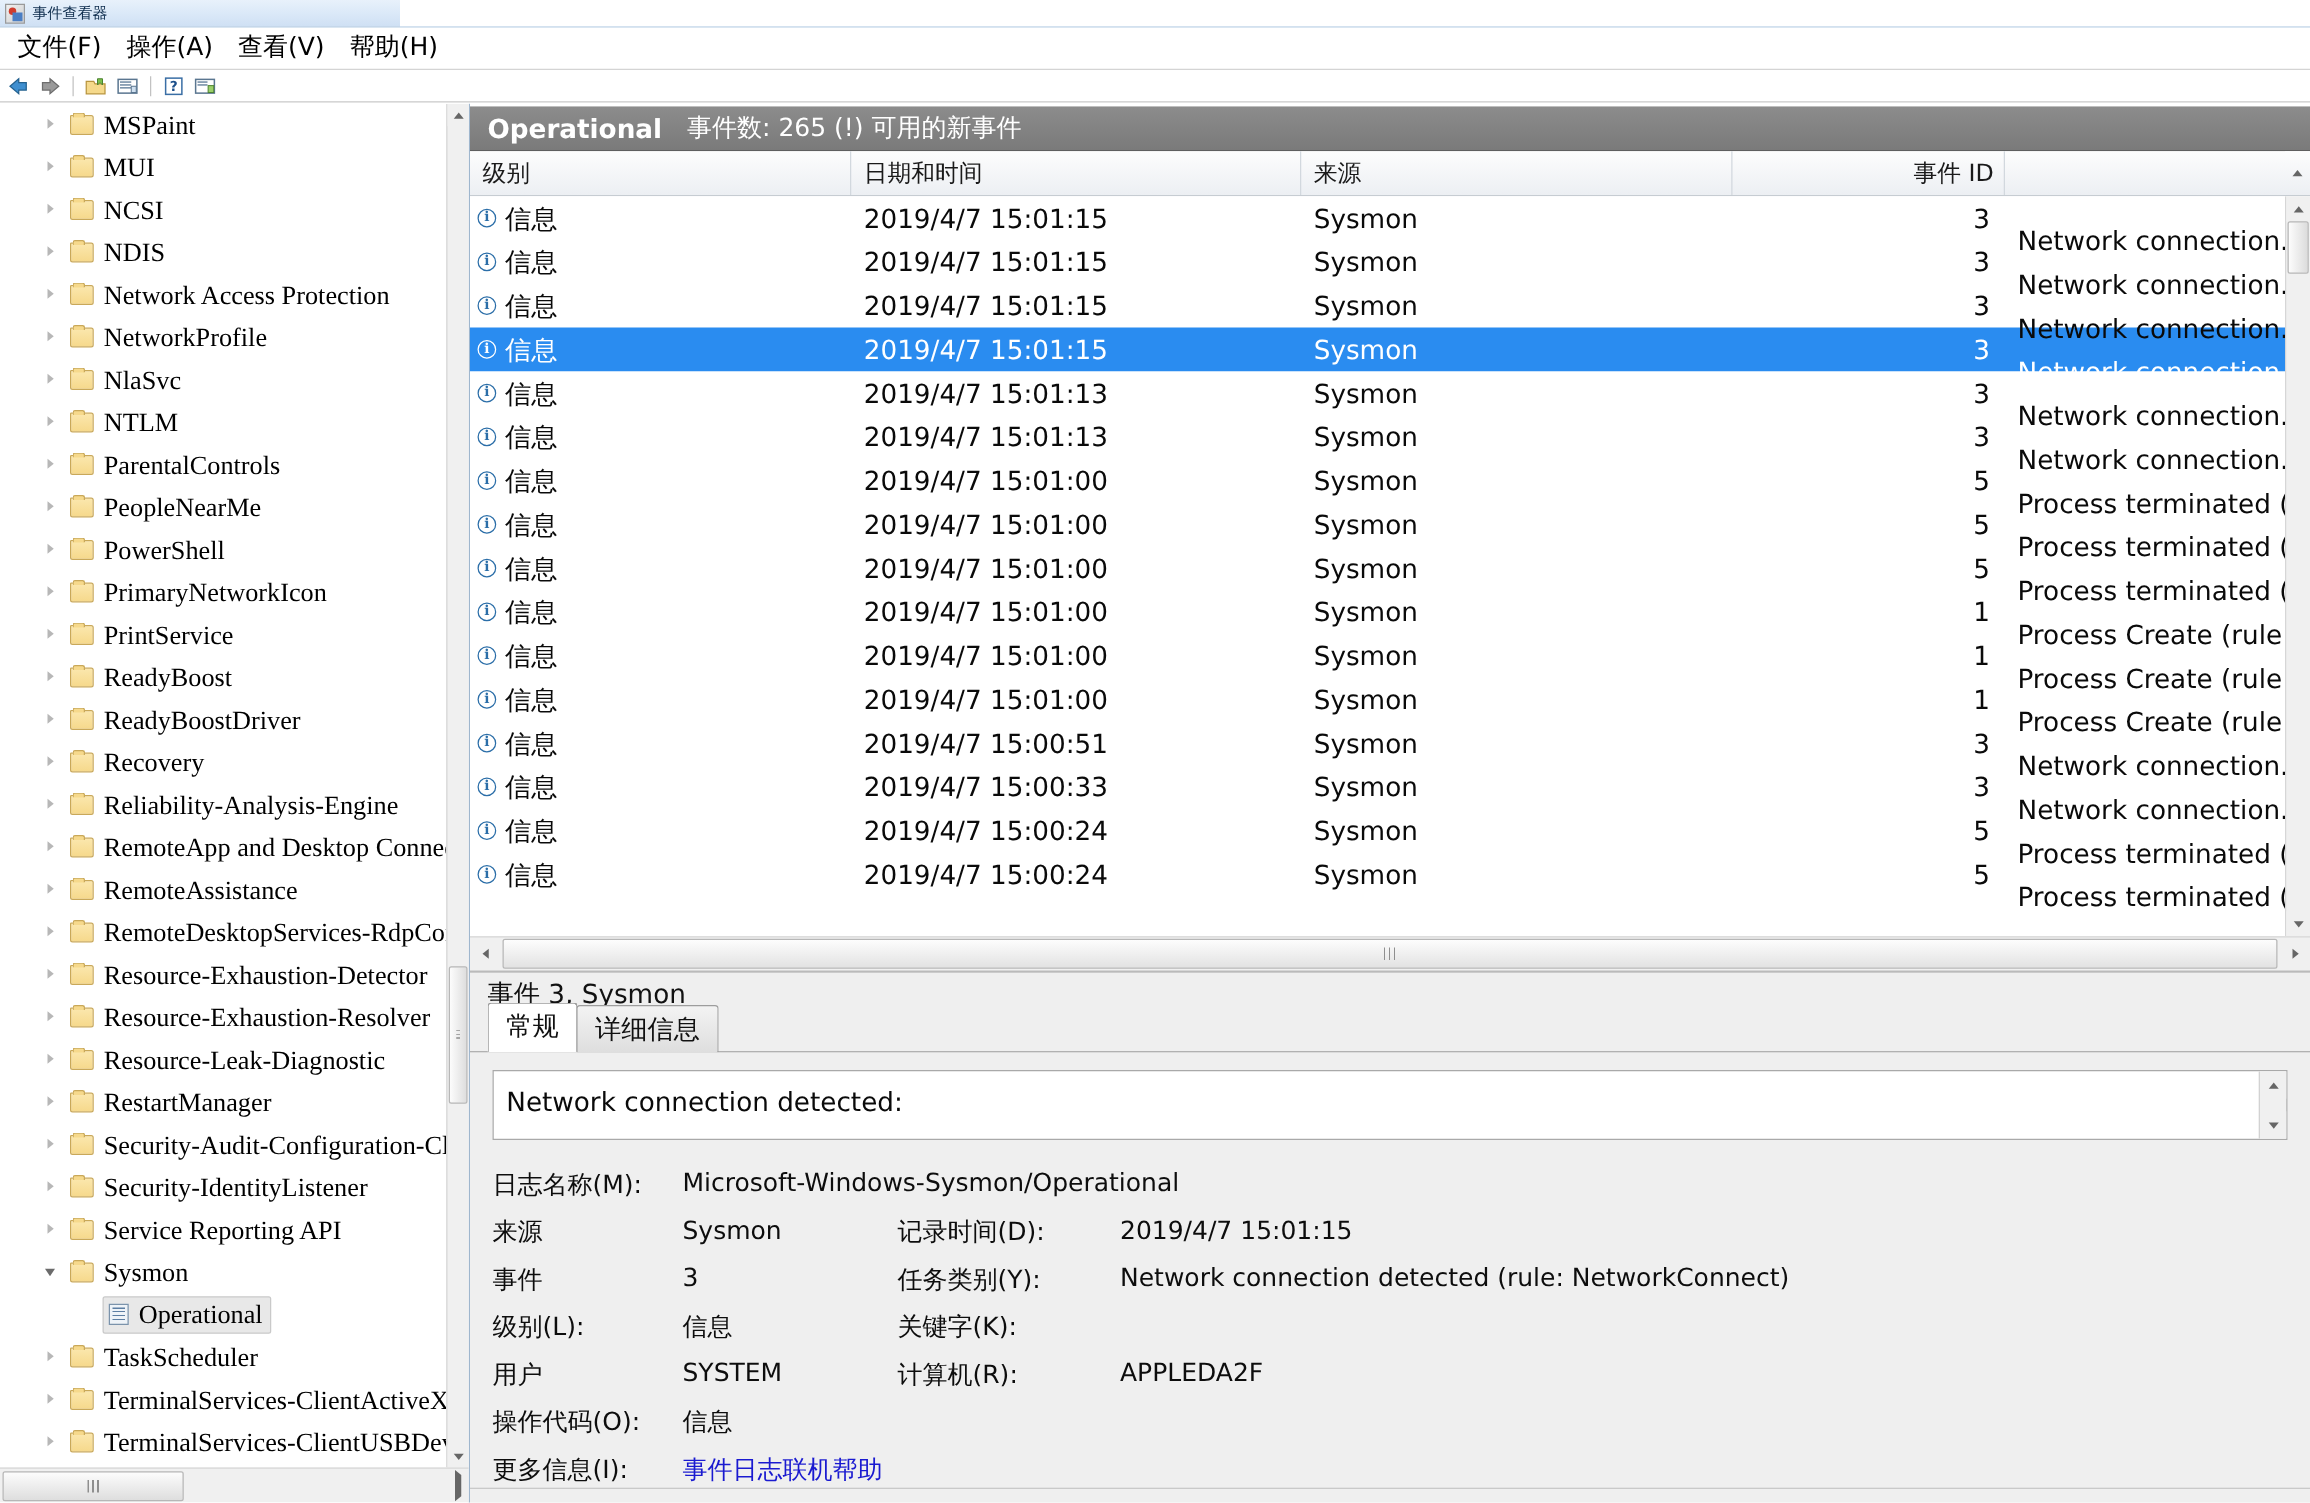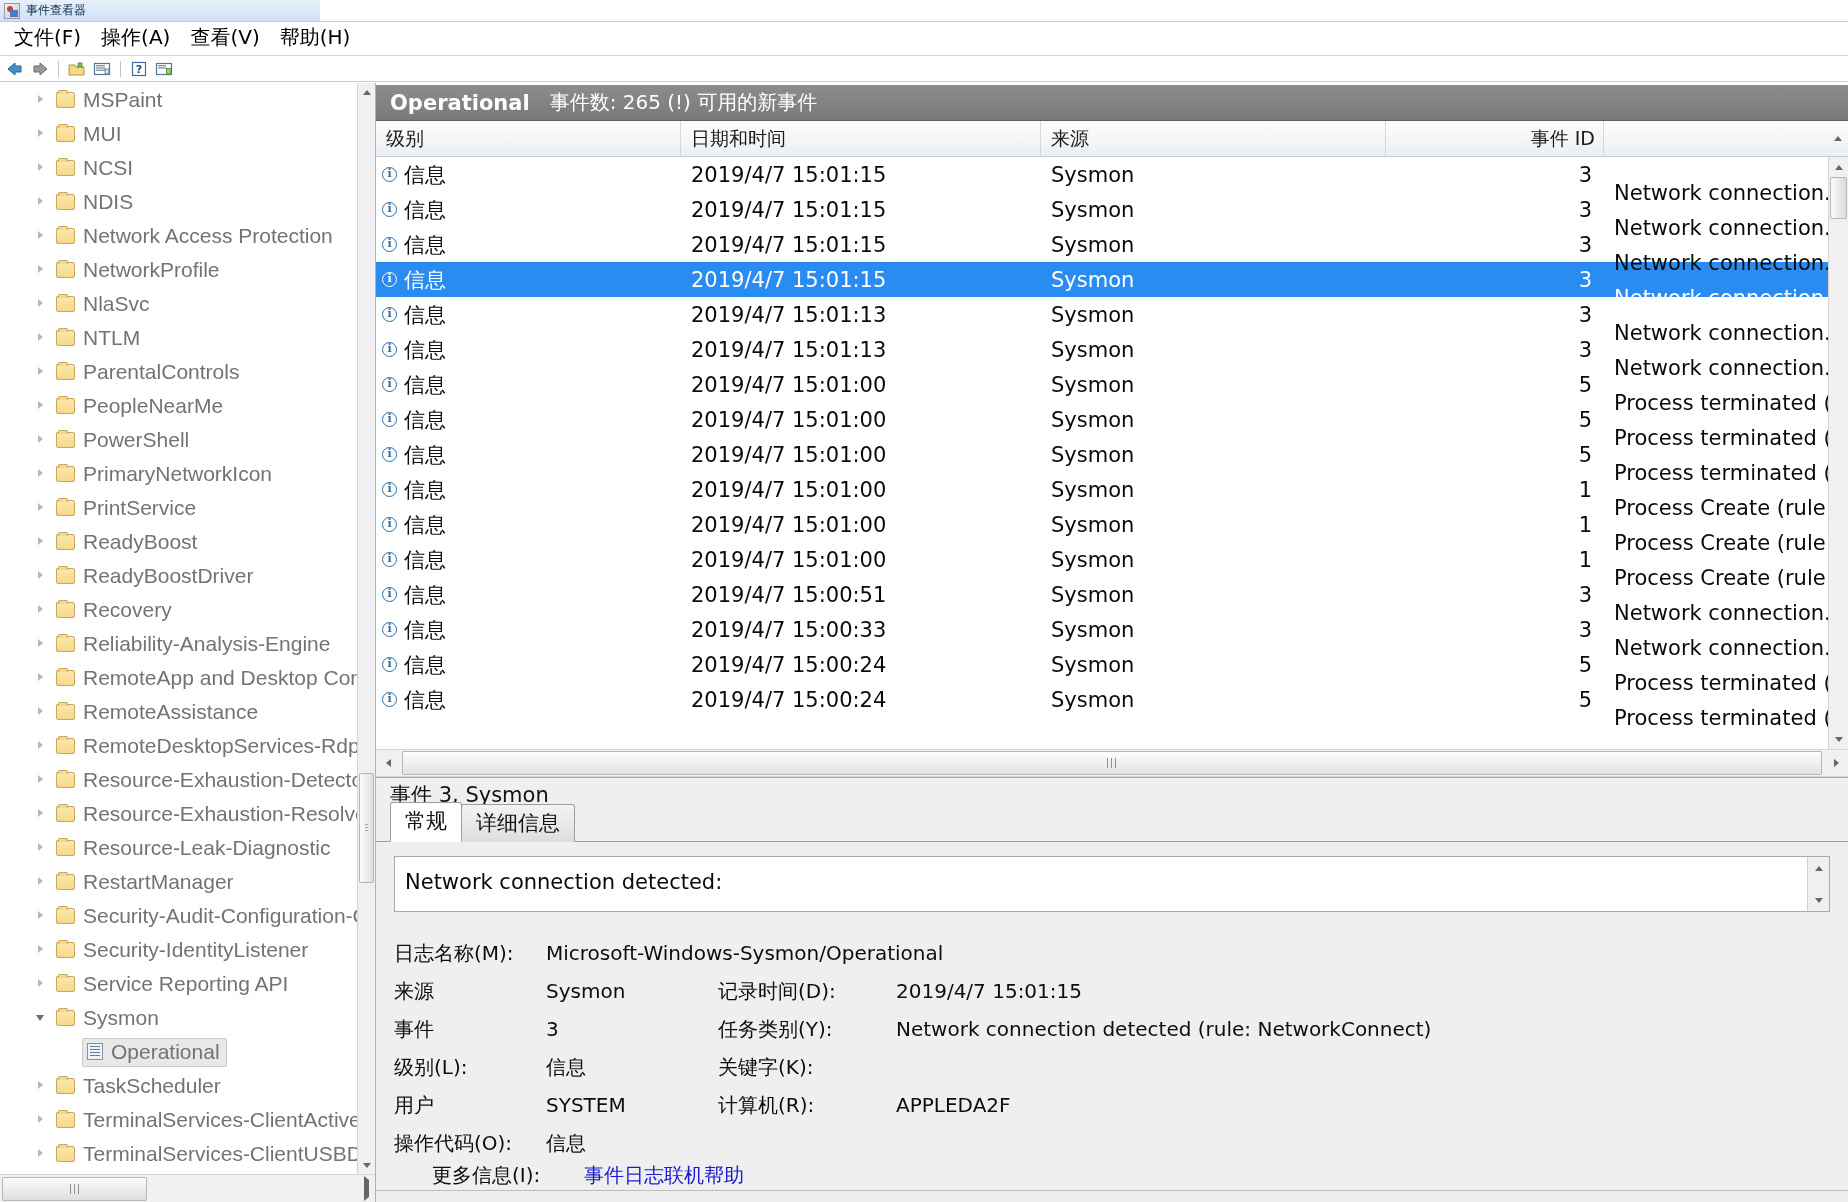--- a/index.html
+++ b/index.html
@@ -94,22 +94,22 @@
   #treelist {
     position:absolute; left:0; top:0; right: 18px; bottom: 28px;
     overflow: hidden;
   }
   .tree-row {
     height: 34px;
     display: flex; align-items: center;
     padding-left: 56px;
     white-space: nowrap;
     font-size: 21px;
-    color: #737373;
-    font-family: Liberation Sans, sans-serif;
+    color: #000000;
+    font-family: Liberation Serif, serif;
     cursor: default;
   }
   .tree-row.child { padding-left: 86px; }
   .tree-row .twisty {
     width: 16px; height: 16px; margin-left: -22px; margin-right: 6px;
     position: relative; flex: none;
   }
   .tree-row .twisty::after {
     content: ""; position: absolute; left: 4px; top: 3px;
     border-left: 5px solid #b7b7b7;
@@ -356,22 +356,22 @@
     background:#f0f0f0; border-left:1px solid #d2d2d2;
     display:flex; flex-direction:column; justify-content:space-between;
   }
   #msg-vscroll .sb-arrow { width:22px; height:22px; }
 
   #fields {
     margin-top: 22px;
     font-size: 20px; color:#0d0d0d;
     font-family:"DejaVu Sans", sans-serif;
   }
-  .frow { display:flex; align-items:center; height: 38px; overflow:hidden; }
-  .frow.clip { height: 26px; margin-left: 38px; }
+  .frow { display:flex; align-items:flex-start; height: 38px; overflow:hidden; }
+  .frow.clip { height: 26px; }
   .lbl1 { width: 152px; flex:none; white-space:nowrap; overflow:hidden; }
   .val1 { width: 172px; flex:none; white-space:nowrap; overflow:hidden; }
   .lbl2 { width: 178px; flex:none; white-space:nowrap; }
   .val2 { white-space:nowrap; }
   .lnk { color:#1a1ad0; }
   .wide-val { white-space:nowrap; }
 
   #detail-foot {
     height: 12px; border-top:1px solid #bdbdbd; background:#efefef;
   }

